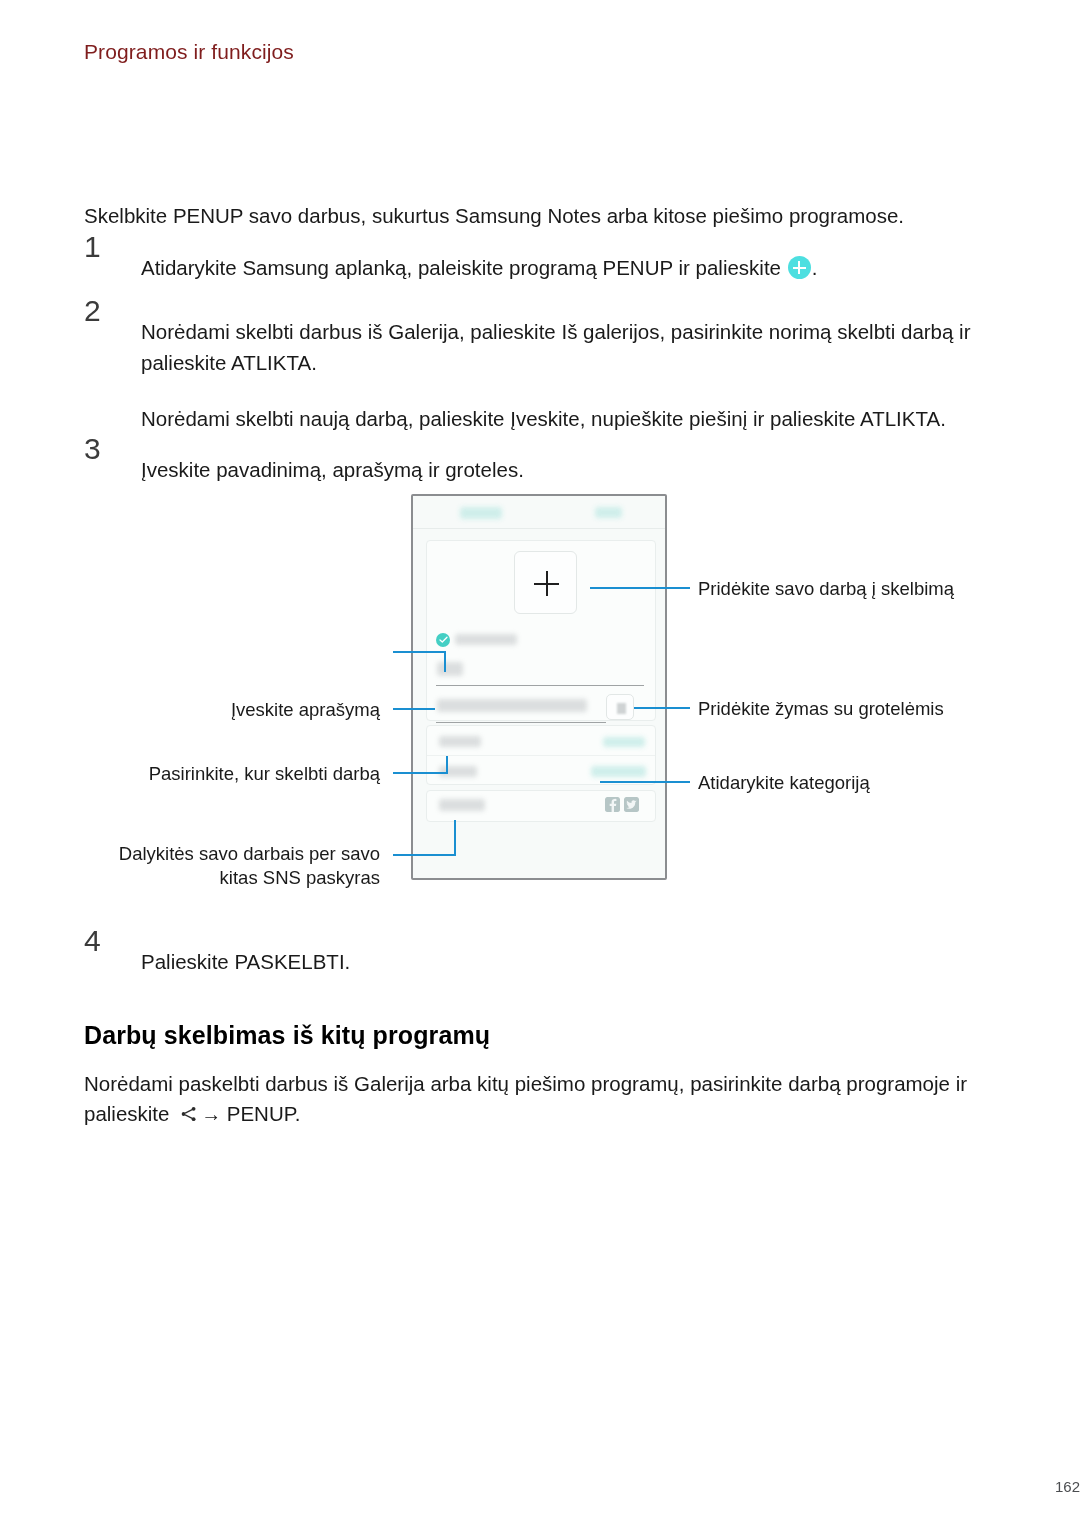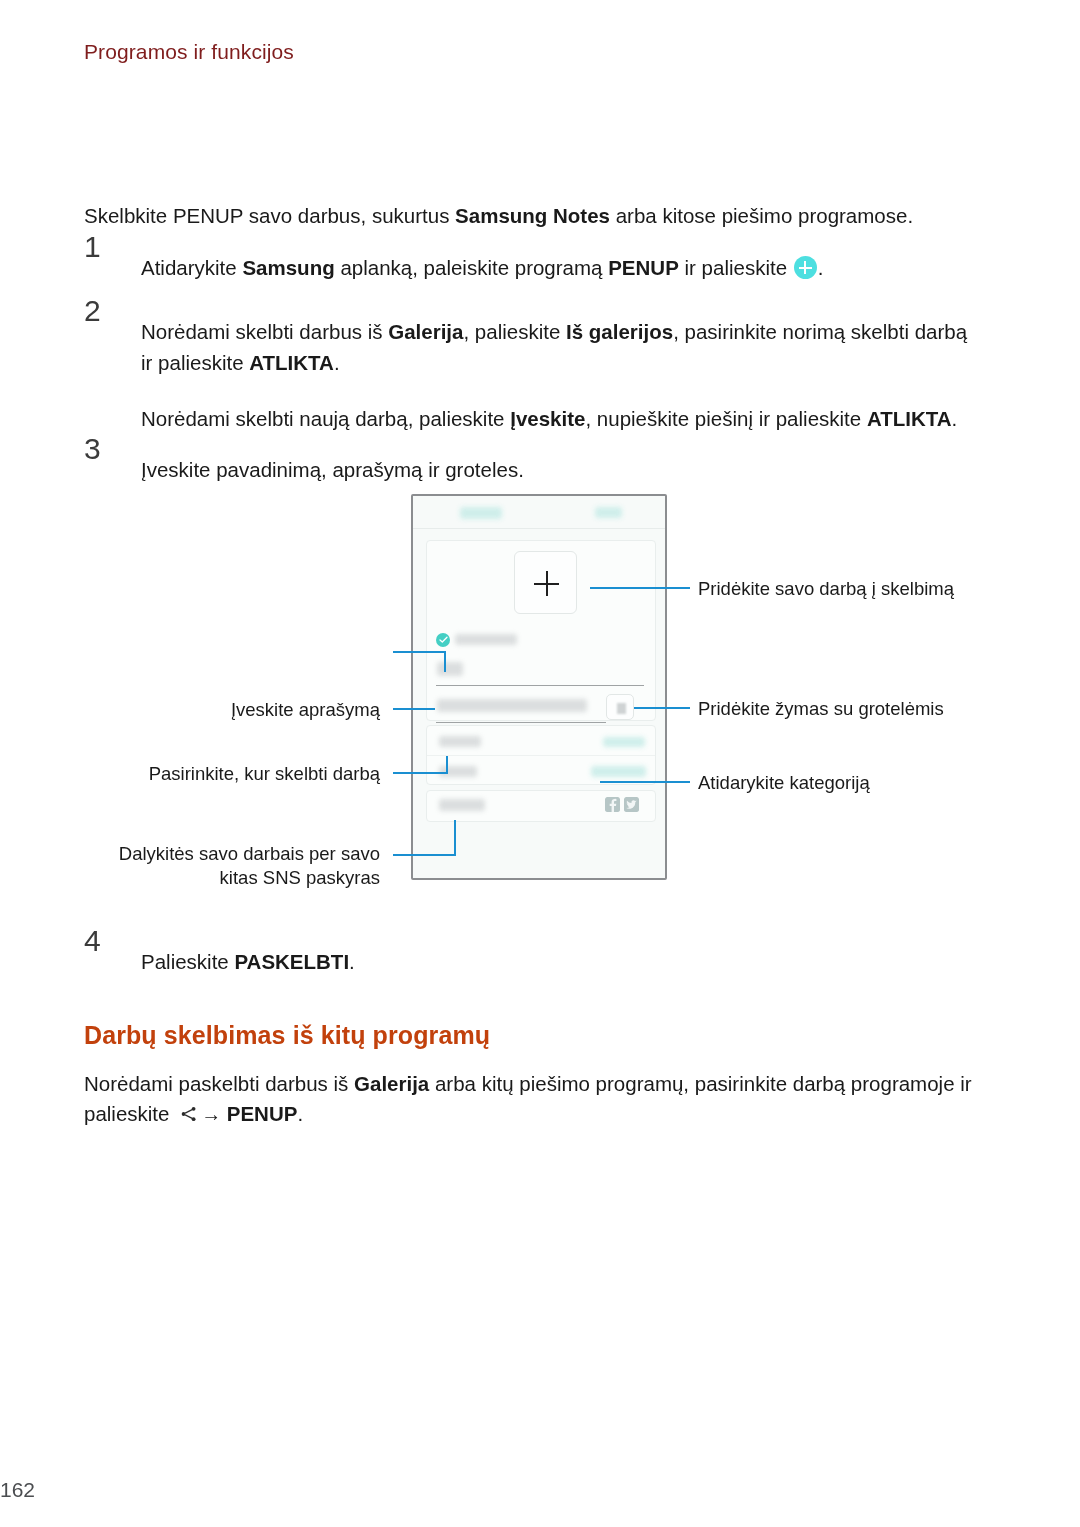--- a/index.html
+++ b/index.html
@@ -41,21 +41,21 @@
   .intro-para {
     position: absolute;
     left: 84px;
     top: 180px;
     width: 900px;
     font-size: 20.5px;
     line-height: 1.45;
     color: #1a1a1a;
   }
 
-  b, .b { font-weight: bold; }
+  b, .b { font-weight: normal; }
 
   
   .step { position: absolute; left: 84px; width: 910px; }
   .step-num {
     position: absolute;
     left: 0;
     top: -6px;
     font-size: 30px;
     color: #3b3b3b;
     font-weight: 400;
@@ -103,21 +103,21 @@
   }
   .arrow-glyph { font-size: 20px; }
 
   
   .sub-heading {
     position: absolute;
     left: 84px;
     top: 1000px;
     font-size: 25px;
     font-weight: bold;
-    color: #c2410c;
+    color: #000000;
     letter-spacing: 0.1px;
   }
   .sub-para {
     position: absolute;
     left: 84px;
     top: 1048px;
     width: 912px;
     font-size: 20.5px;
     line-height: 1.5;
     color: #1a1a1a;
@@ -266,22 +266,22 @@
 
   .leader { position: absolute; background: #1a8fd1; }
   .leader-h { height: 2px; }
   .leader-v { width: 2px; }
 
   
   .page-number {
     position: absolute;
     left: 0; right: 0;
     top: 1478px;
-    text-align: left;
-    font-size: 21px;
+    text-align: right;
+    font-size: 15px;
     color: #4b4d50;
   }
 </style>
 </head>
 <body>
 
 <div class="page">
 
   <div class="running-header">Programos ir funkcijos</div>
 

